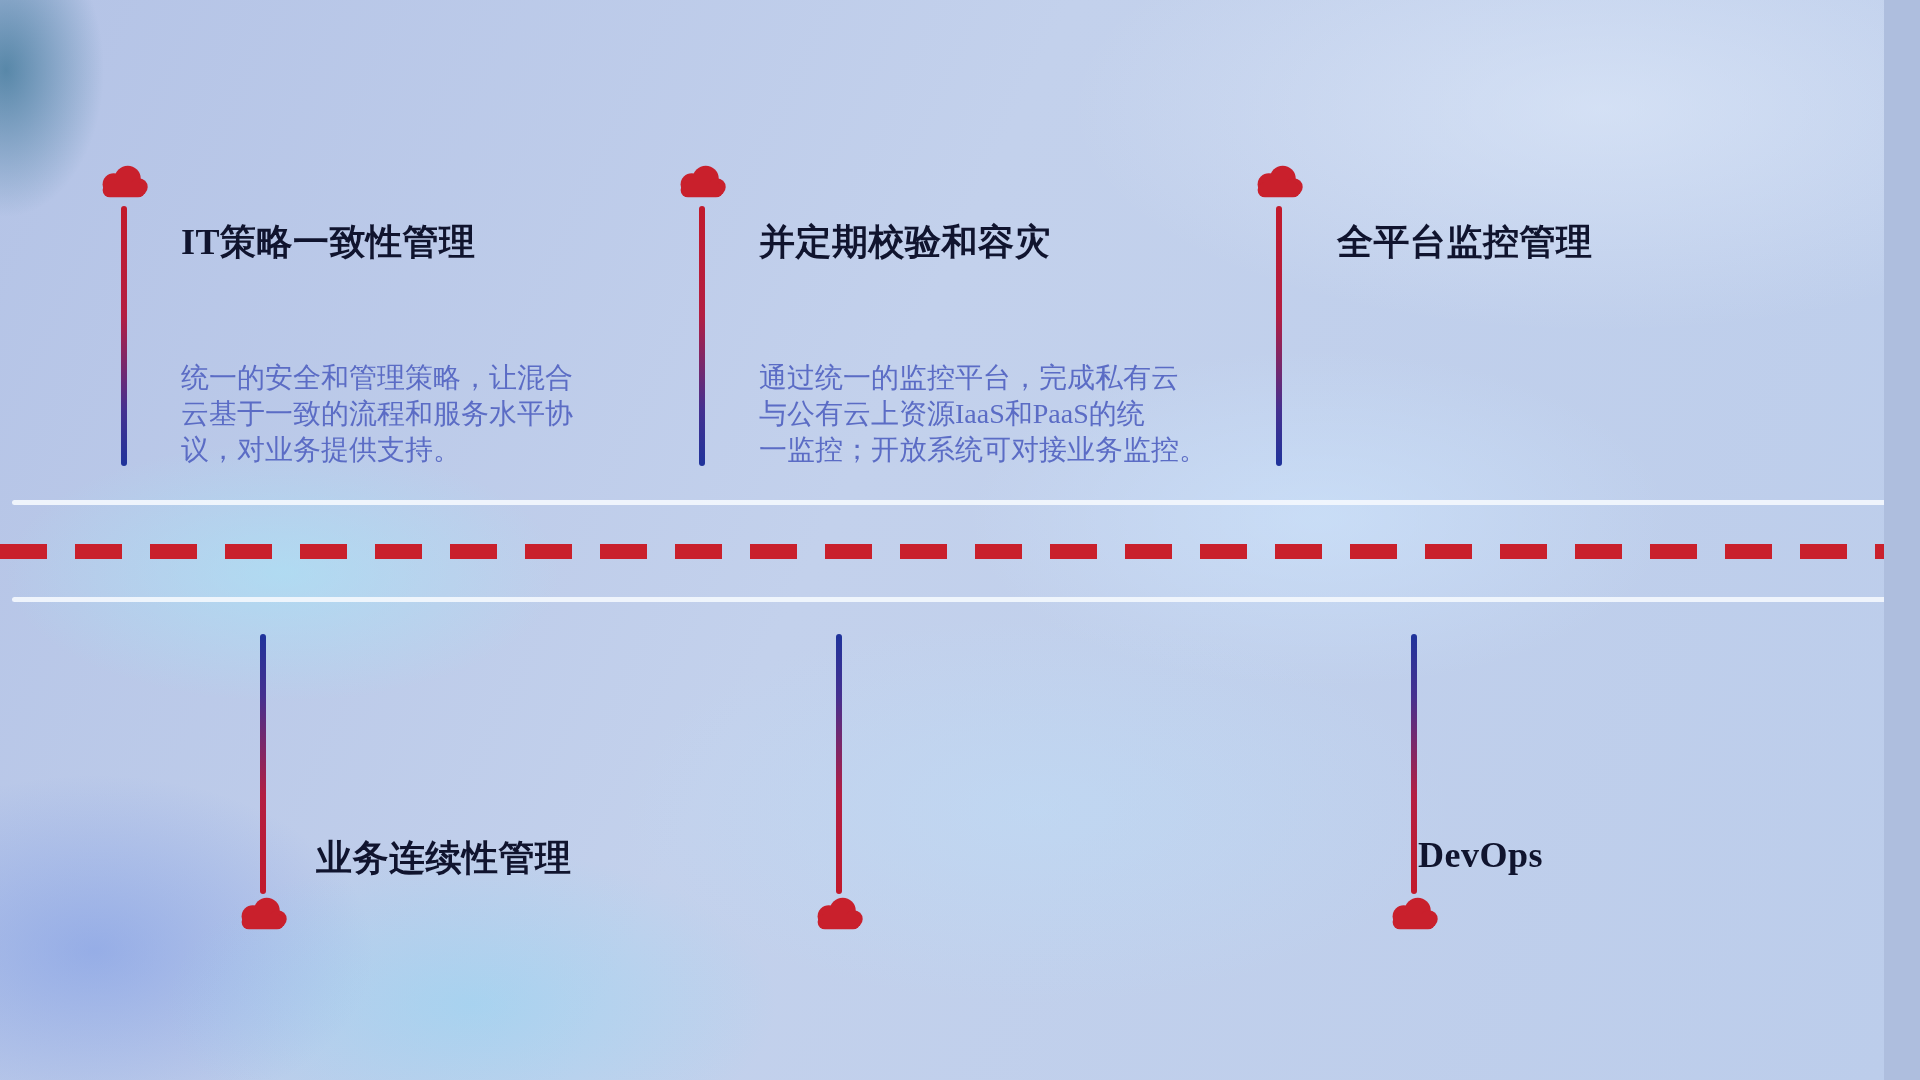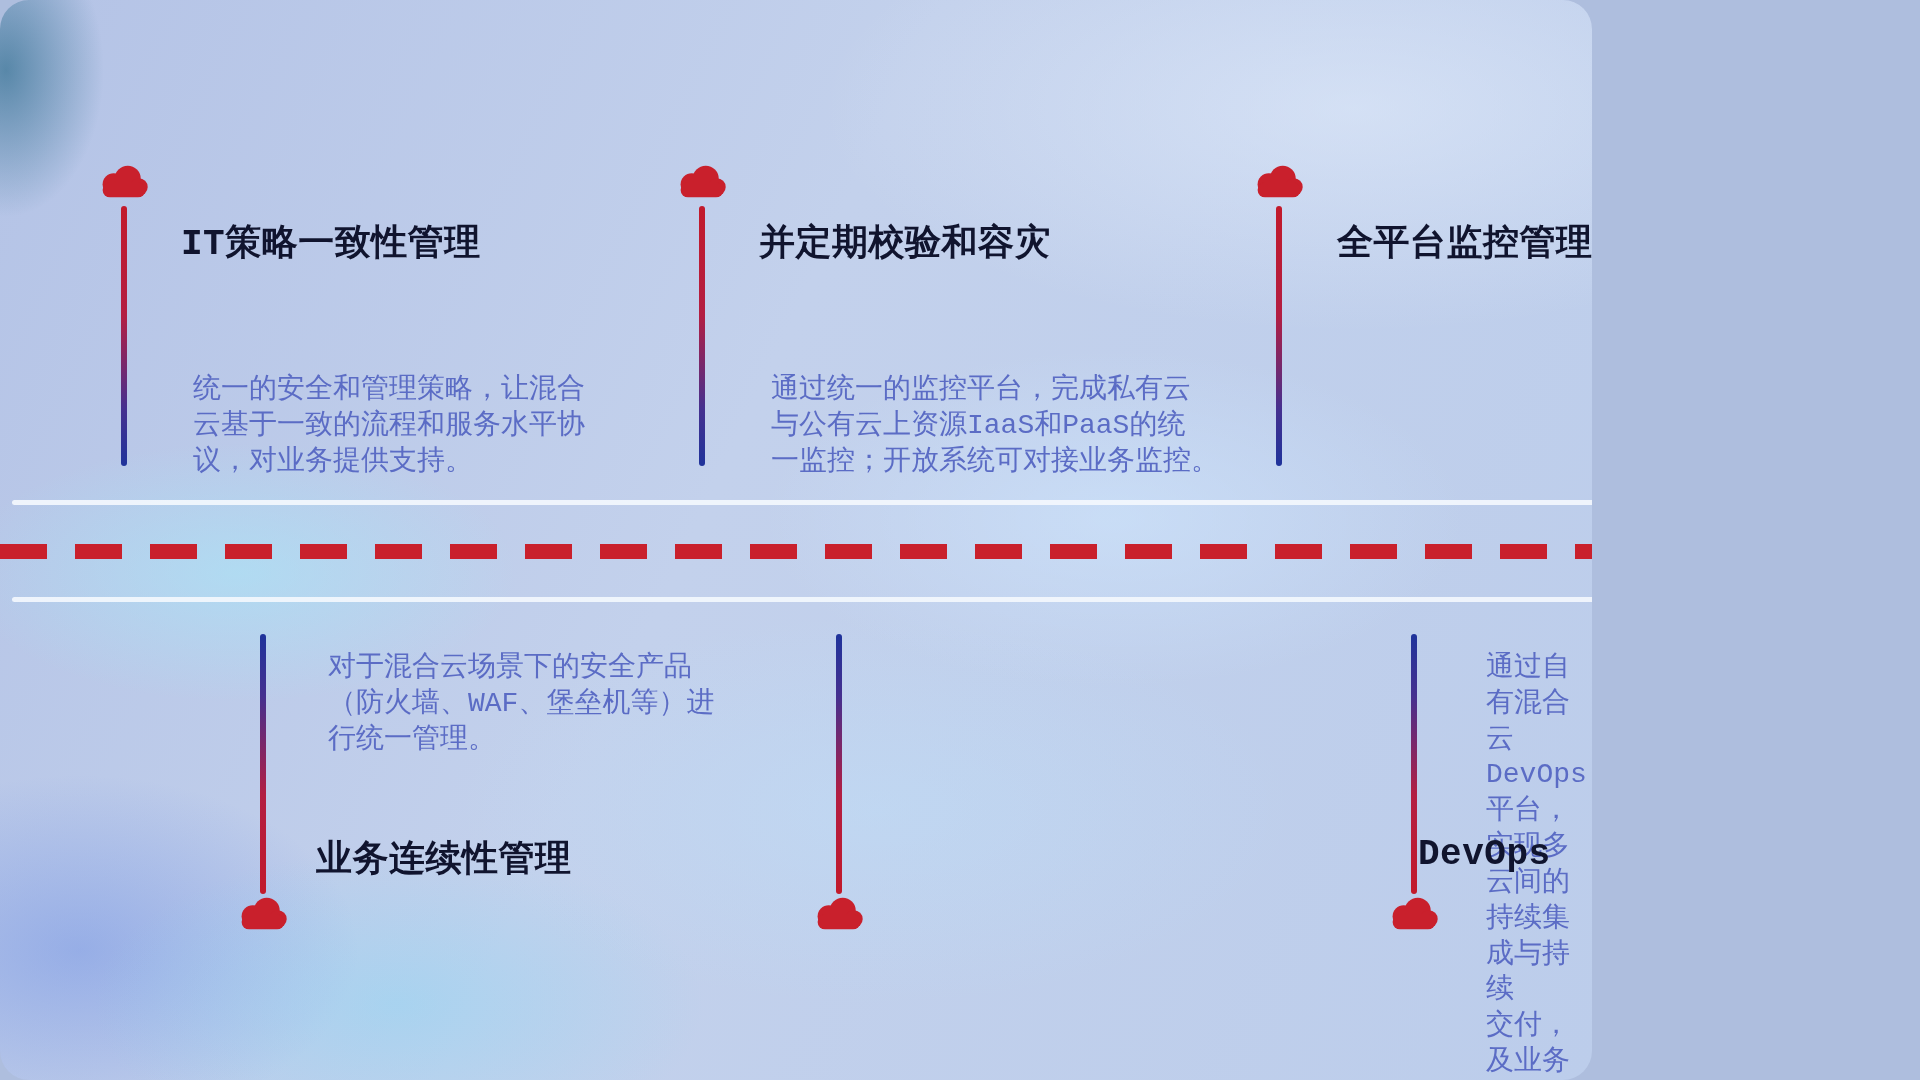--- a/index.html
+++ b/index.html
@@ -1,43 +1,42 @@
 <!DOCTYPE html>
 <html><head>
 <meta charset="utf-8">
 <style>
   html,body{margin:0;padding:0;background:#aebede;}
   .canvas{
     position:relative;
-    width:1592px;height:1080px;
+    width:1884px;height:1080px;
     overflow:hidden;
-    font-family:Liberation Mono, monospace;
+    font-family:Liberation Serif, serif;
     background:
       radial-gradient(ellipse 140px 210px at 6px 70px, rgba(12,86,118,0.55), transparent 70%),
       radial-gradient(ellipse 430px 200px at 15% 53%, rgba(165,235,250,0.50), transparent 65%),
       radial-gradient(ellipse 540px 260px at 70% 48%, rgba(208,232,255,0.55), transparent 65%),
       radial-gradient(ellipse 470px 240px at 25% 93%, rgba(130,215,245,0.40), transparent 65%),
       radial-gradient(ellipse 430px 270px at 5% 88%, rgba(80,120,225,0.35), transparent 65%),
       radial-gradient(ellipse 760px 320px at 85% 10%, rgba(228,238,252,0.55), transparent 70%),
       radial-gradient(ellipse 600px 280px at 55% 75%, rgba(190,225,250,0.40), transparent 70%),
       linear-gradient(115deg,#b4c3e6 0%,#c3d1ec 45%,#bccdeb 100%);
-    border-radius: 29px;
   }
   .cloud{position:absolute;width:56px;height:40px;color:#c9202c;}
   .cloud svg{display:block;}
   .stem{position:absolute;width:6px;height:260px;border-radius:3px;}
   .stem-down{background:linear-gradient(180deg,#c21a2b 0%,#b31e42 42%,#45308f 78%,#1f339b 100%);}
   .stem-up{background:linear-gradient(180deg,#1f339b 0%,#45308f 24%,#b31e42 62%,#c21a2b 100%);}
   .title{
     position:absolute;margin:0;
     font-size:36px;font-weight:700;color:#10142e;
     white-space:nowrap;letter-spacing:0.5px;
   }
   .desc{
-    position:absolute;margin:12px;
+    position:absolute;margin:0;
     font-size:28px;line-height:1.28;color:#5b6cc5;
     white-space:pre-line;
   }
   .road-solid{
     position:absolute;left:12px;width:1896px;height:5px;
     border-radius:3px;background:rgba(243,247,253,0.92);
   }
   .road-dashed{
     position:absolute;left:0;width:1920px;height:15px;
     background:repeating-linear-gradient(90deg,#c9202c 0 47px,transparent 47px 75px);
@@ -101,23 +100,20 @@
   <div class="cloud" style="left:235px;top:894px">
     <svg width="56" height="40" viewBox="0 0 60 43" aria-hidden="true">
       <g fill="currentColor">
         <circle cx="19" cy="24" r="12"></circle>
         <circle cx="34" cy="18" r="14"></circle>
         <circle cx="46" cy="27" r="9.5"></circle>
         <rect x="7" y="22" width="46" height="16" rx="8"></rect>
       </g>
     </svg>
   </div>
-  <p class="desc" style="left:316px;top:638px">对于混合云场景下的安全产品
-（防火墙、WAF、堡垒机等）进
-行统一管理。</p>
   <h2 class="title" style="left:316px;top:834px">业务连续性管理</h2>
 
   <div class="stem stem-up" style="left:836px;top:634px"></div>
   <div class="cloud" style="left:811px;top:894px">
     <svg width="56" height="40" viewBox="0 0 60 43" aria-hidden="true">
       <g fill="currentColor">
         <circle cx="19" cy="24" r="12"></circle>
         <circle cx="34" cy="18" r="14"></circle>
         <circle cx="46" cy="27" r="9.5"></circle>
         <rect x="7" y="22" width="46" height="16" rx="8"></rect>
@@ -129,18 +125,15 @@
   <div class="cloud" style="left:1386px;top:894px">
     <svg width="56" height="40" viewBox="0 0 60 43" aria-hidden="true">
       <g fill="currentColor">
         <circle cx="19" cy="24" r="12"></circle>
         <circle cx="34" cy="18" r="14"></circle>
         <circle cx="46" cy="27" r="9.5"></circle>
         <rect x="7" y="22" width="46" height="16" rx="8"></rect>
       </g>
     </svg>
   </div>
-  <p class="desc" style="left:1474px;top:638px">通过自有混合云DevOps平台，
-实现多云间的持续集成与持续
-交付，及业务的快速迭代。</p>
   <h2 class="title" style="left:1418px;top:834px">DevOps</h2>
 
 </div>
 
 </body></html>

